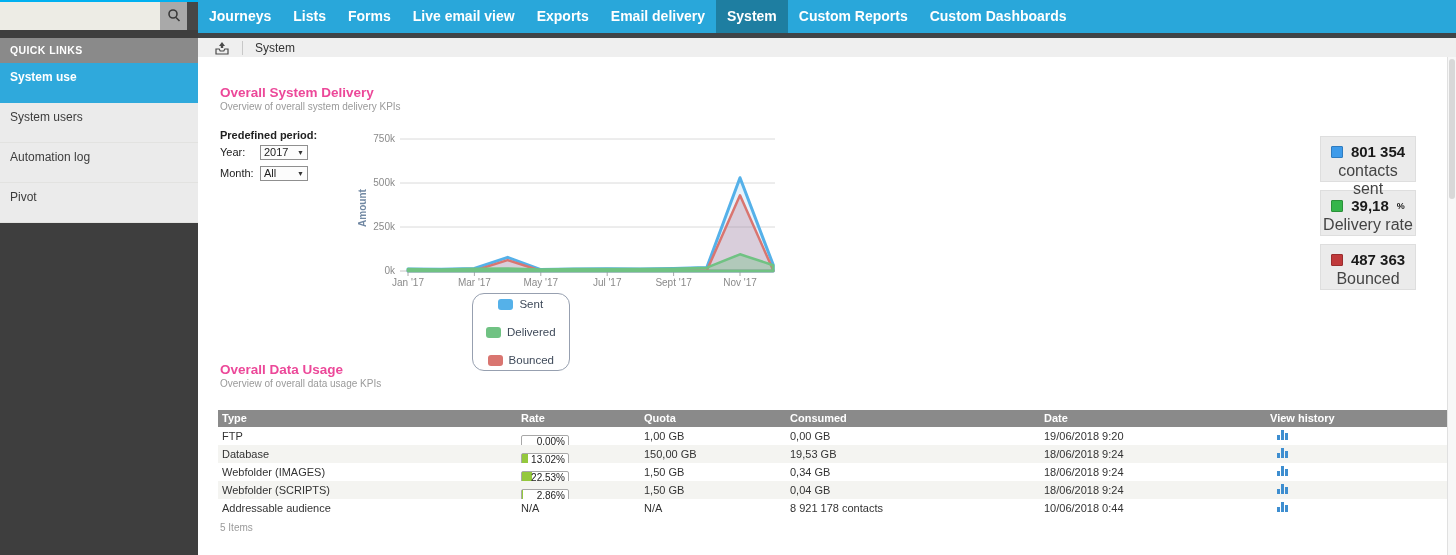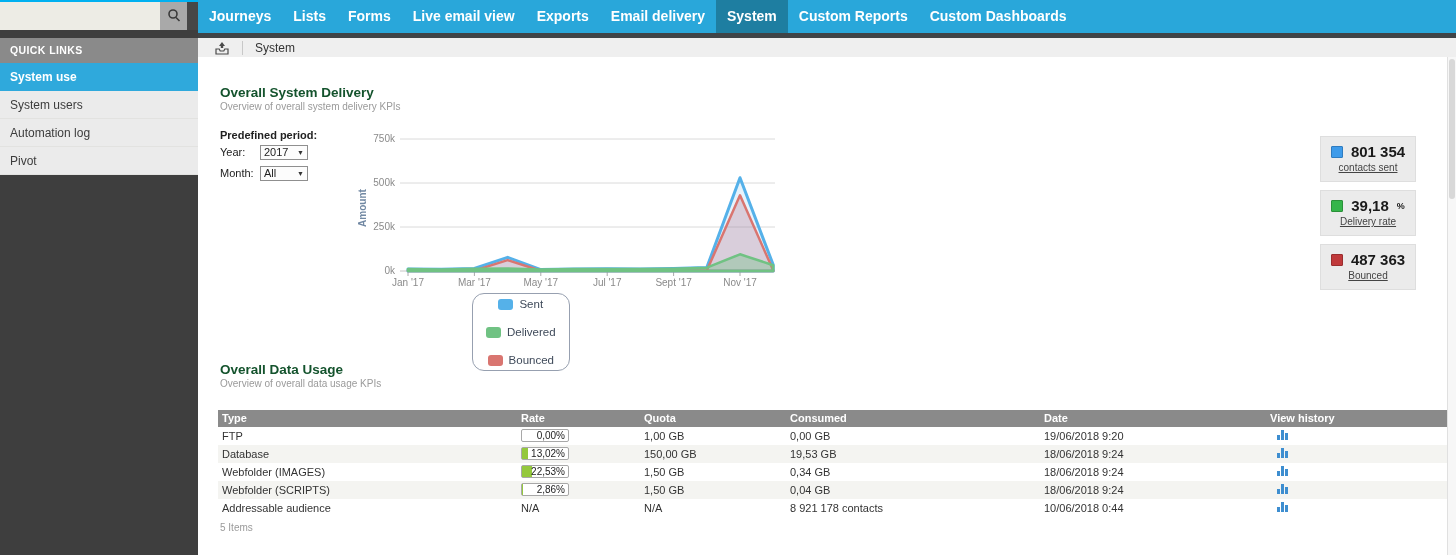--- a/index.html
+++ b/index.html
@@ -23,38 +23,38 @@
   .nav-item.active { background:#1E7EA1; }
 
   
   .sidebar { position:absolute; left:0; top:30px; width:198px; height:525px;
     background:#3E3E3E; }
   .sidebar-gap { height:8px; }
   .quick-links-hd { height:25px; background:#8A8A8A; color:#fff;
     font-size:10.5px; font-weight:700; letter-spacing:.4px;
     line-height:25px; padding-left:10px; }
   .side-items { background:#EBEBEB; }
-  .side-item { height:28px; line-height:28px; padding-left:10px; font-size:12px;
+  .side-item { height:40px; line-height:28px; padding-left:10px; font-size:12px;
     color:#3C3C3C; cursor:pointer; border-bottom:1px solid #E2E2E0; }
   .side-item.active { background:#2FA9DC; color:#fff; font-weight:700;
     border-bottom:1px solid #2FA9DC; }
 
   
   .nav-underbar { position:absolute; left:198px; top:33px; width:1258px; height:5px;
     background:#3F4447; }
   .content-header { position:absolute; left:198px; top:38px; width:1258px; height:19px;
     background:#EFEFEF; display:flex; align-items:center; }
   .ch-icon { margin-left:16px; display:flex; align-items:center; }
   .ch-divider { width:1px; height:14px; background:#C8C8C8; margin:0 12px; }
   .ch-title { font-size:12px; color:#333; }
 
   
   .content { position:absolute; left:198px; top:57px; width:1258px; height:498px;
     background:#fff; }
-  .sec-title { position:absolute; left:22px; font-size:13.5px; font-weight:700; color:#14532d; }
+  .sec-title { position:absolute; left:22px; font-size:13.5px; font-weight:700; color:#ec4899; }
   .sec-sub { position:absolute; left:22px; font-size:10px; color:#9A9A9A; }
 
   
   .period-block { position:absolute; left:22px; top:72px; font-size:11px; color:#222; }
   .period-title { font-weight:700; margin-bottom:3px; }
   .period-row { display:flex; align-items:center; height:16px; }
   .period-row .lbl { width:40px; }
   .select-box { display:inline-flex; width:48px; height:15px; align-items:center;
     justify-content:space-between; border:1px solid #8F8F8F; background:#FCFCFC;
     font-size:11px; padding:0 3px; cursor:pointer; }
@@ -70,32 +70,32 @@
   .legend-swatch { width:15px; height:11px; border-radius:3px; }
 
   
   .kpis { position:absolute; left:1122px; top:79px; width:113px; }
   .kpi-box { width:96px; height:46px; background:#EBEBEB; border:1px solid #DEDEDE;
     margin-bottom:8px; text-align:center; padding-top:6px; }
   .kpi-top { display:flex; align-items:center; justify-content:center; gap:8px; }
   .kpi-square { width:12px; height:12px; border-radius:1px; }
   .kpi-value { font-size:15px; font-weight:700; color:#1A1A1A; }
   .kpi-suffix { font-size:9px; font-weight:700; color:#1A1A1A; }
-  .kpi-label { font-size:10px; color:#444; margin-top:2px;text-decoration:underline; }
+  .kpi-label { font-size:16px; color:#444; margin-top:2px; }
 
   
   .usage-table { position:absolute; left:20px; top:353px; width:1229px; font-size:11px; }
   .t-header { display:grid; grid-template-columns:299px 123px 146px 254px 226px 181px;
     background:#8A8A8A; color:#fff; font-weight:700; height:17px; line-height:17px; }
   .t-row { display:grid; grid-template-columns:299px 123px 146px 254px 226px 181px;
     height:18px; line-height:18px; color:#333; }
   .t-row.alt { background:#F4F4F1; }
   .t-cell { padding-left:4px; overflow:hidden; white-space:nowrap; }
   .rate-box { position:relative; display:inline-block; width:48px; height:13px;
-    margin-top:2px; border:1px solid #A8A8A8; border-radius:2px; background:#fff;
+    margin-top:8px; border:1px solid #A8A8A8; border-radius:2px; background:#fff;
     vertical-align:top; }
   .rate-fill { position:absolute; left:0; top:0; bottom:0; }
   .rate-text { position:absolute; right:3px; top:0; font-size:10px; line-height:12px; color:#222; }
   .vh-btn { background:none; border:none; cursor:pointer; padding:0; margin-left:6px;
     display:inline-flex; align-items:flex-end; }
   .table-footer { position:absolute; left:22px; top:465px; font-size:10px; color:#9A9A9A; }
 
   
   .scrollbar { position:absolute; right:0; top:57px; width:9px; height:498px;
     background:#F7F7F7; border-left:1px solid #E0E0E0; }

